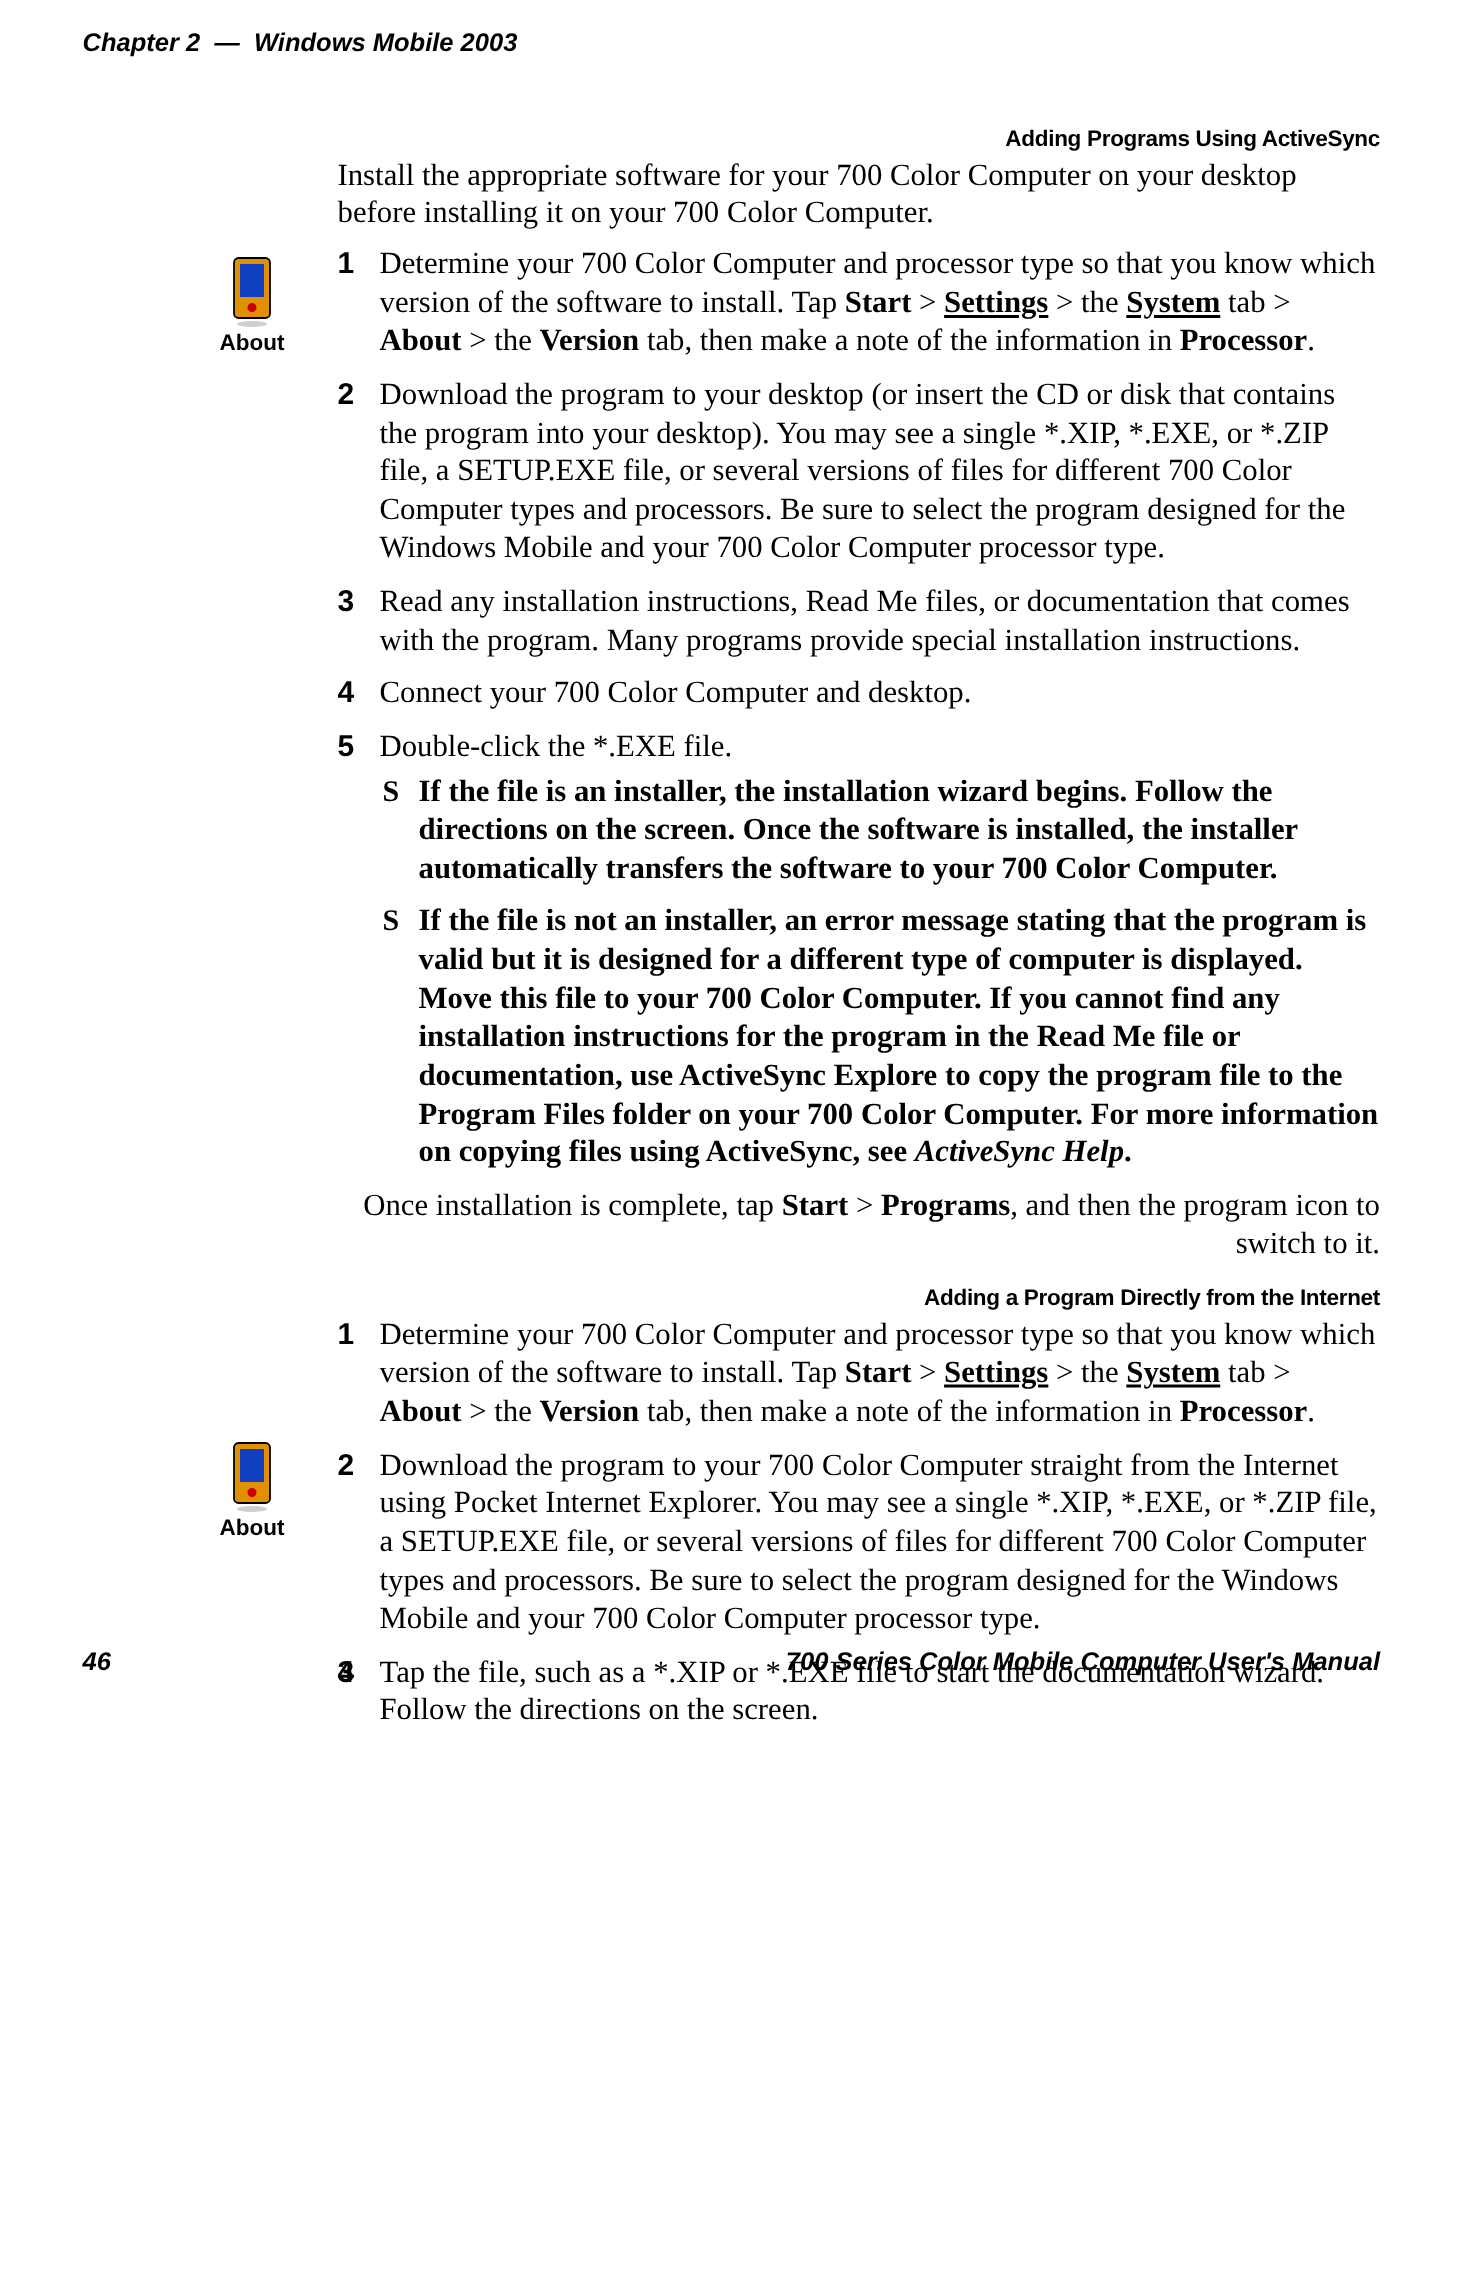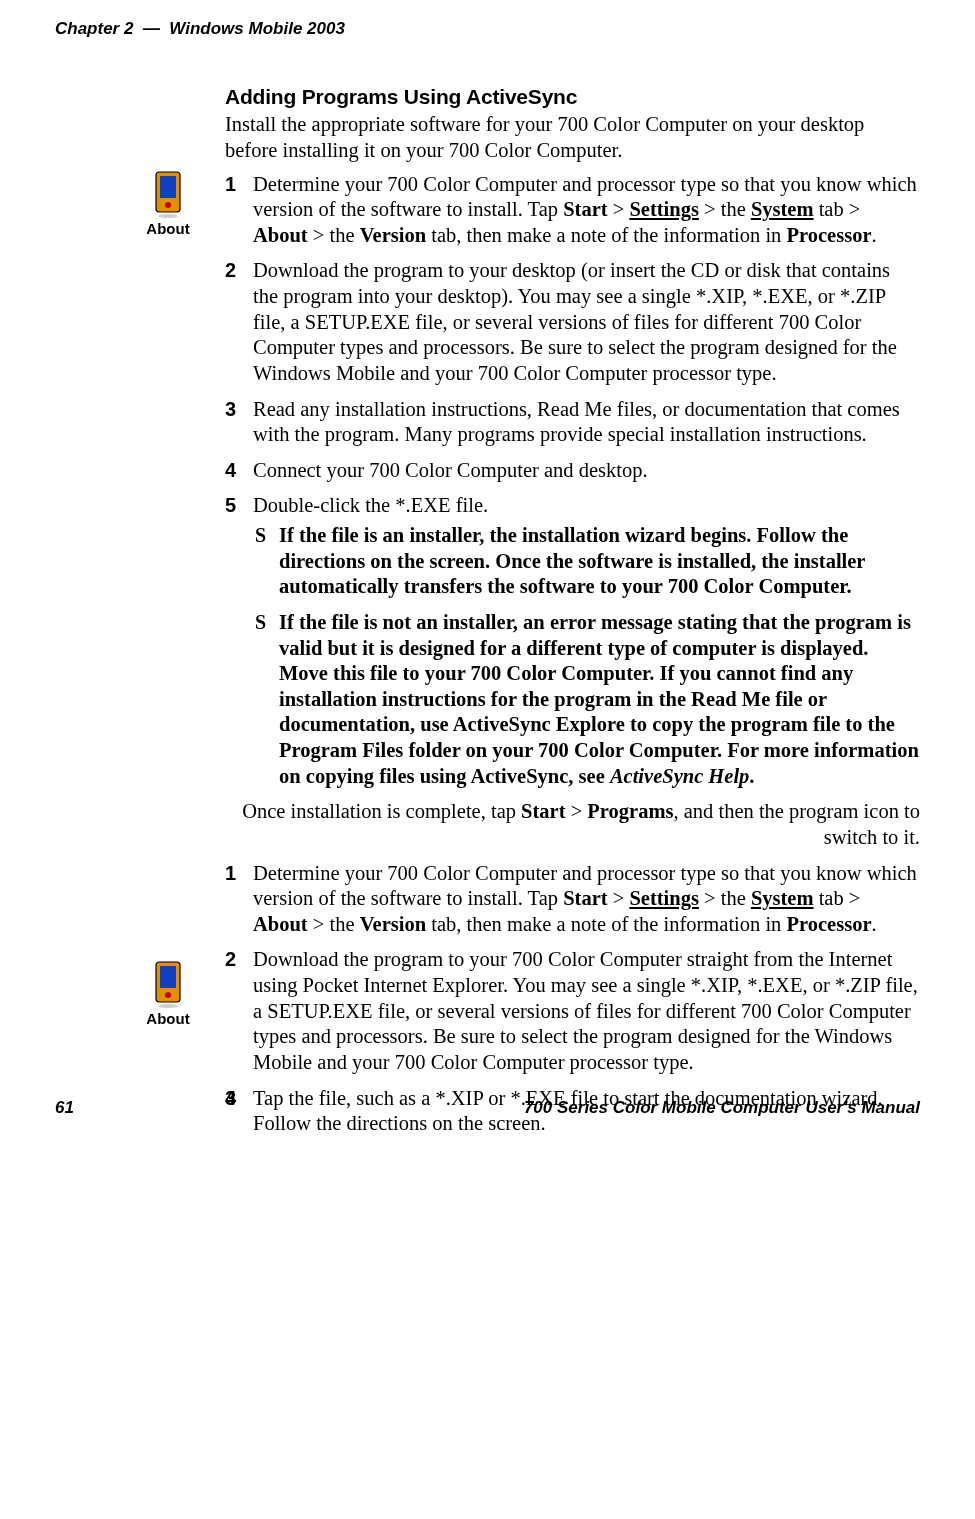--- a/index.html
+++ b/index.html
@@ -44,23 +44,24 @@
   .footer-title { float: right; }
   .content {
     position: absolute;
     top: 78px;
     left: 225px;
     width: 695px;
   }
   h2.section {
     font-family: Arial, Helvetica, sans-serif;
     font-weight: 900;
-    font-size: 21px;
+    font-size: 15px;
     margin: 6px 0 2px 0;
     letter-spacing: -0.2px;
+    text-align: right;
   }
   p.intro {
     margin: 0 0 8px 0;
   }
   ol.num {
     list-style: none;
     padding: 0;
     margin: 0;
   }
   ol.num > li {
@@ -173,20 +174,21 @@
           <li><span>If the file is an installer, the installation wizard begins. Follow the directions on the screen. Once the software is installed, the installer automatically transfers the software to your 700 Color Computer.</span></li>
           <li><span>If the file is not an installer, an error message stating that the program is valid but it is designed for a different type of computer is displayed. Move this file to your 700 Color Computer. If you cannot find any installation instructions for the program in the Read Me file or documentation, use ActiveSync Explore to copy the program file to the Program Files folder on your 700 Color Computer. For more information on copying files using ActiveSync, see </span><span class="ital">ActiveSync Help</span><span>.</span></li>
         </ul>
       </li>
     </ol>
 
     <p class="para">
       <span>Once installation is complete, tap </span><span class="bold">Start</span><span> &gt; </span><span class="bold">Programs</span><span>, and then the program icon to switch to it.</span>
     </p>
 
+    <h2 class="section" style="margin-top:14px;">Adding a Program Directly from the Internet</h2>
 
     <ol class="num">
       <li>
         <span class="n">1</span>
         <span>Determine your 700 Color Computer and processor type so that you know which version of the software to install. Tap </span><span class="bold">Start</span><span> &gt; </span><span class="bold ul">Settings</span><span> &gt; the </span><span class="bold ul">System</span><span> tab &gt; </span><span class="bold">About</span><span> &gt; the </span><span class="bold">Version</span><span> tab, then make a note of the information in </span><span class="bold">Processor</span><span>.</span>
       </li>
       <li>
         <span class="n">2</span>
         <span>Download the program to your 700 Color Computer straight from the Internet using Pocket Internet Explorer. You may see a single *.XIP, *.EXE, or *.ZIP file, a SETUP.EXE file, or several versions of files for different 700 Color Computer types and processors. Be sure to select the program designed for the Windows Mobile and your 700 Color Computer processor type.</span>
       </li>
@@ -195,17 +197,17 @@
       </li>
       <li>
         <span class="n">4</span>
         <span>Tap the file, such as a *.XIP or *.EXE file to start the documentation wizard. Follow the directions on the screen.</span>
       </li>
     </ol>
 
   </div>
 
   <div class="running-footer">
-    <span class="footer-page">61</span>
+    <span class="footer-page">46</span>
     <span class="footer-title">700 Series Color Mobile Computer User's Manual</span>
   </div>
 
 </div>
 
 </body></html>

